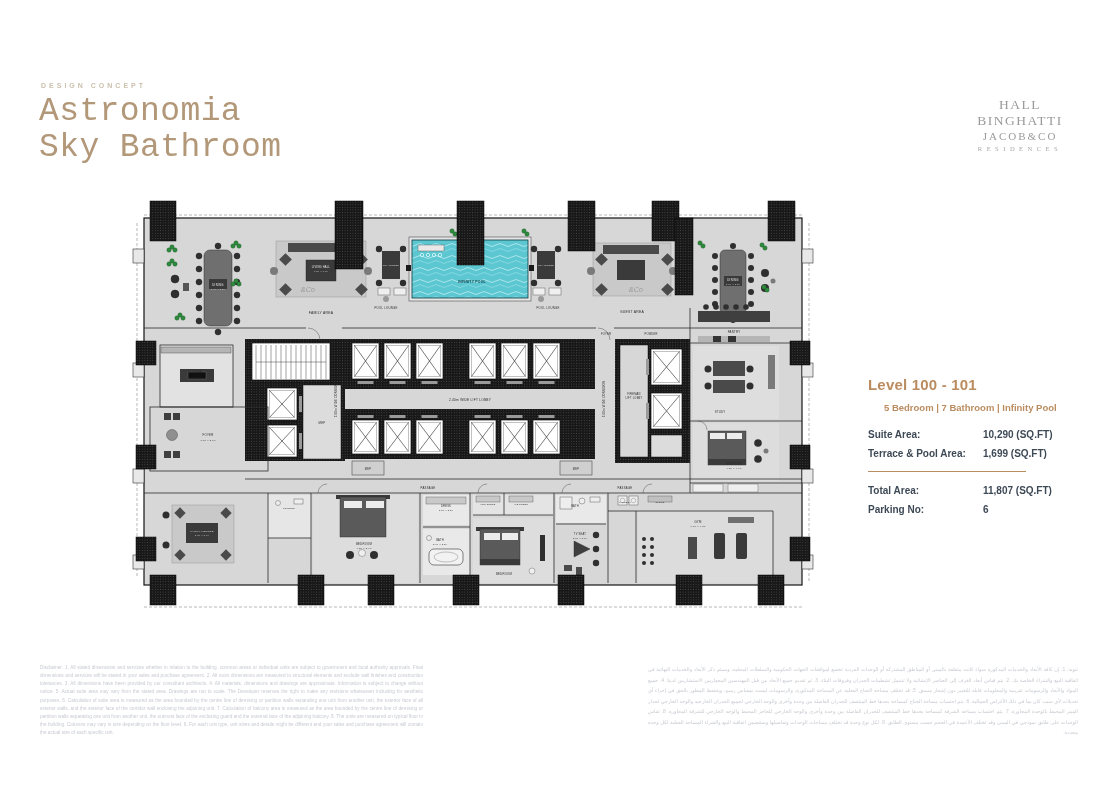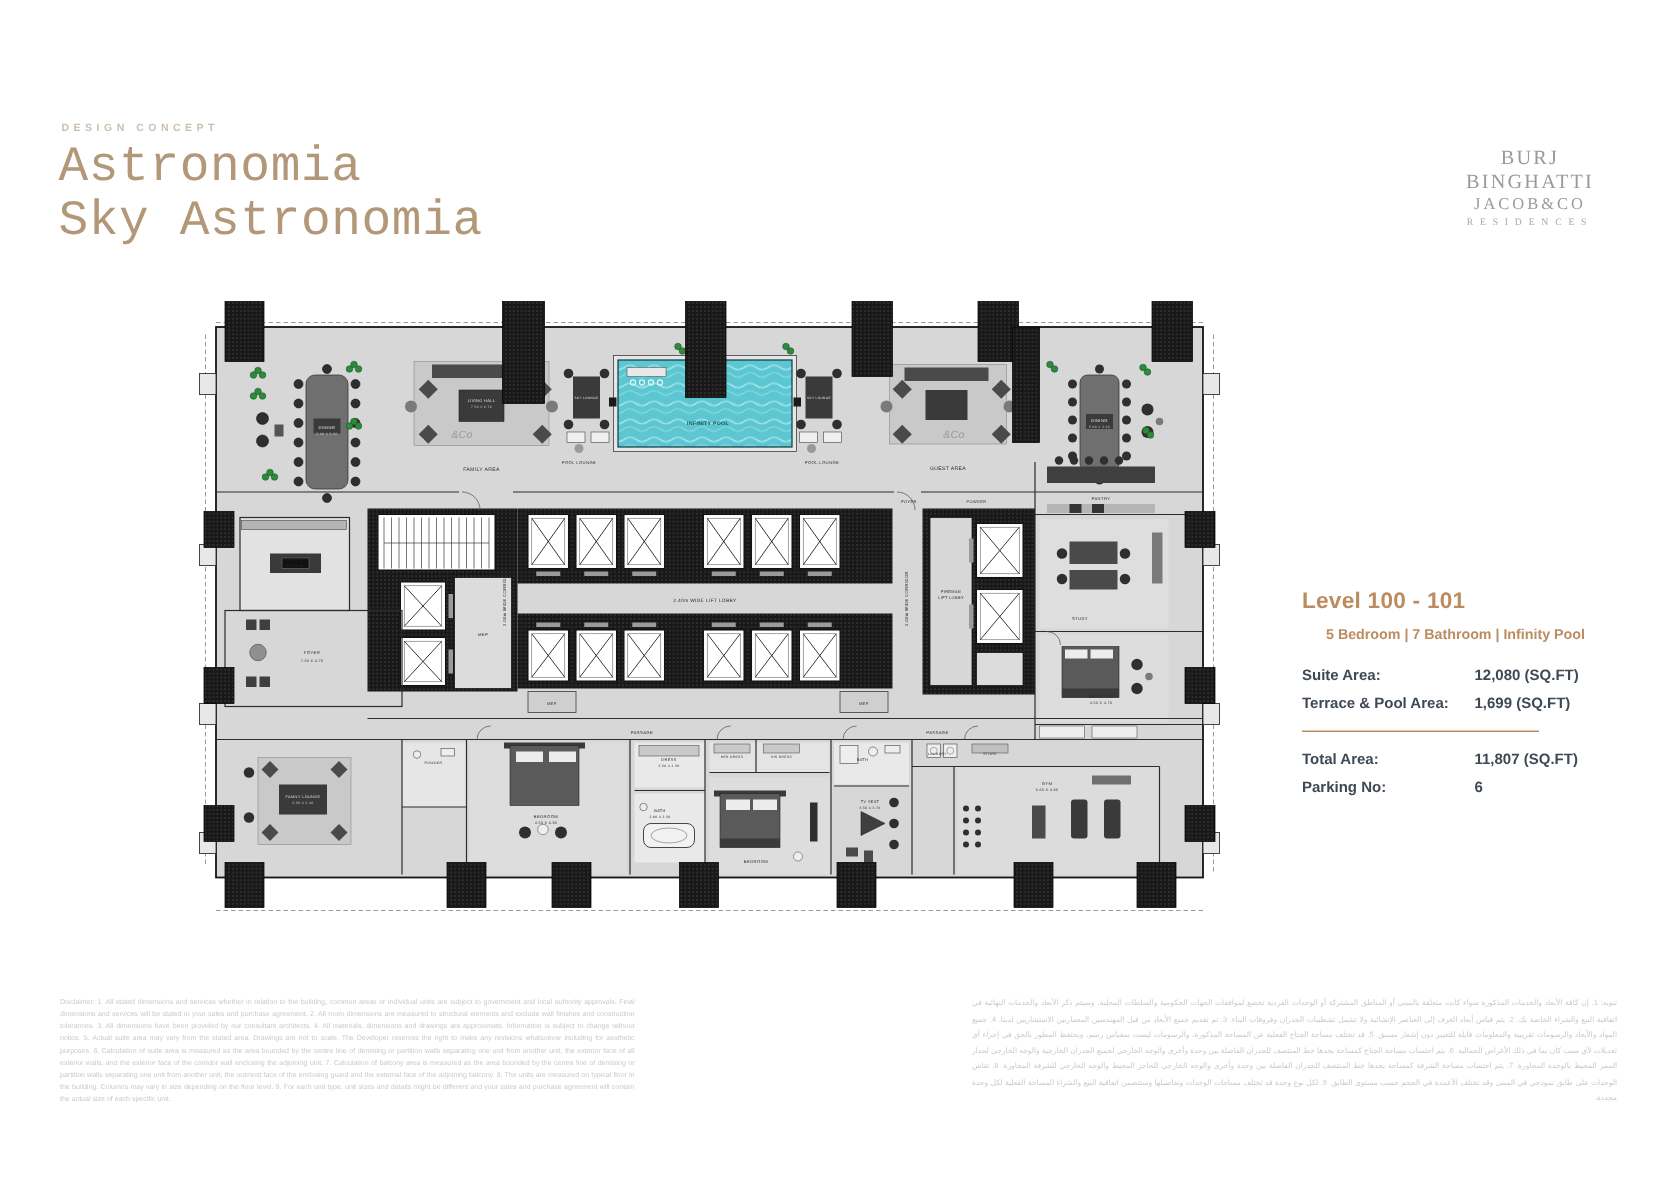--- a/index.html
+++ b/index.html
@@ -7,43 +7,43 @@
        font-family:"Liberation Sans",sans-serif;}
   .eyebrow{position:absolute;left:41px;top:82px;font-size:7px;font-weight:bold;
            letter-spacing:3px;color:#ccc0ae;}
   .title{position:absolute;left:39px;top:94px;font-family:Liberation Mono, monospace;
          font-size:33px;line-height:36px;color:#b29878;letter-spacing:0.4px;}
   .brand{position:absolute;left:960px;top:97px;width:120px;text-align:center;
          font-family:"Liberation Serif",serif;color:#9a9a9a;}
   .brand .b1{font-size:13.5px;letter-spacing:1.5px;}
   .brand .b2{font-size:11px;letter-spacing:2px;margin-top:1px;}
   .brand .b3{font-size:6.5px;letter-spacing:4.5px;margin-top:3px;color:#a8a8a8;}
-  .info{position:absolute;left:868px;top:392px;width:210px;}
+  .info{position:absolute;left:868px;top:376px;width:210px;}
   .info .level{font-size:15px;font-weight:bold;color:#bb8c60;letter-spacing:0.2px;}
   .info .subtitle{font-size:9.5px;font-weight:bold;color:#bb8c60;margin-top:9px;padding-left:16px;}
   .info .rows{margin-top:16px;}
   .info .row{display:grid;grid-template-columns:115px auto;font-size:10px;
              font-weight:bold;color:#3e4956;margin-bottom:8px;}
   .info .divider{border-top:1px solid #bb8c60;width:158px;margin:12px 0 13px 0;}
   .disc{position:absolute;top:659px;color:#c7cad0;}
   .disc.en{left:40px;width:383px;font-size:4.7px;line-height:1.75;text-align:justify;}
   .disc.ar{left:648px;width:430px;font-size:5px;line-height:2.1;text-align:justify;direction:rtl;}
   svg text{font-family:"Liberation Sans",sans-serif;letter-spacing:0.25px;}
 </style>
 </head>
 <body>
 
 <div class="eyebrow">DESIGN CONCEPT</div>
 <div class="title">
   <div>Astronomia</div>
-  <div>Sky Astronomia</div>
+  <div>Sky Bathroom</div>
 </div>
 
 <div class="brand">
-  <div class="b1">BURJ BINGHATTI</div>
+  <div class="b1">HALL BINGHATTI</div>
   <div class="b2">JACOB&amp;CO</div>
   <div class="b3">RESIDENCES</div>
 </div>
 
 <svg viewBox="0 0 690 420" style="position:absolute;left:128px;top:193px;width:690px;height:420px;">
   <defs>
     <pattern id="hx" width="2.6" height="2.6" patternUnits="userSpaceOnUse">
       <rect width="2.6" height="2.6" fill="#181818"></rect>
       <circle cx="1.3" cy="1.3" r="0.5" fill="#4f4f4f"></circle>
     </pattern>
@@ -543,21 +543,21 @@
       <text x="508" y="99" font-size="7" fill="#9a9a9a" text-anchor="middle" font-family="&quot;Liberation Serif&quot;,serif" font-style="italic">&amp;Co</text>
     </g>
 </svg>
 
 <div class="info">
   <div class="level">Level 100 - 101</div>
   <div class="subtitle">5 Bedroom | 7 Bathroom | Infinity Pool</div>
   <div class="rows">
     <div class="row">
       <span>Suite Area:</span>
-      <span>12,080 (SQ.FT)</span>
+      <span>10,290 (SQ.FT)</span>
     </div>
     <div class="row">
       <span>Terrace &amp; Pool Area:</span>
       <span>1,699 (SQ.FT)</span>
     </div>
     <div class="divider"></div>
     <div class="row">
       <span>Total Area:</span>
       <span>11,807 (SQ.FT)</span>
     </div>

